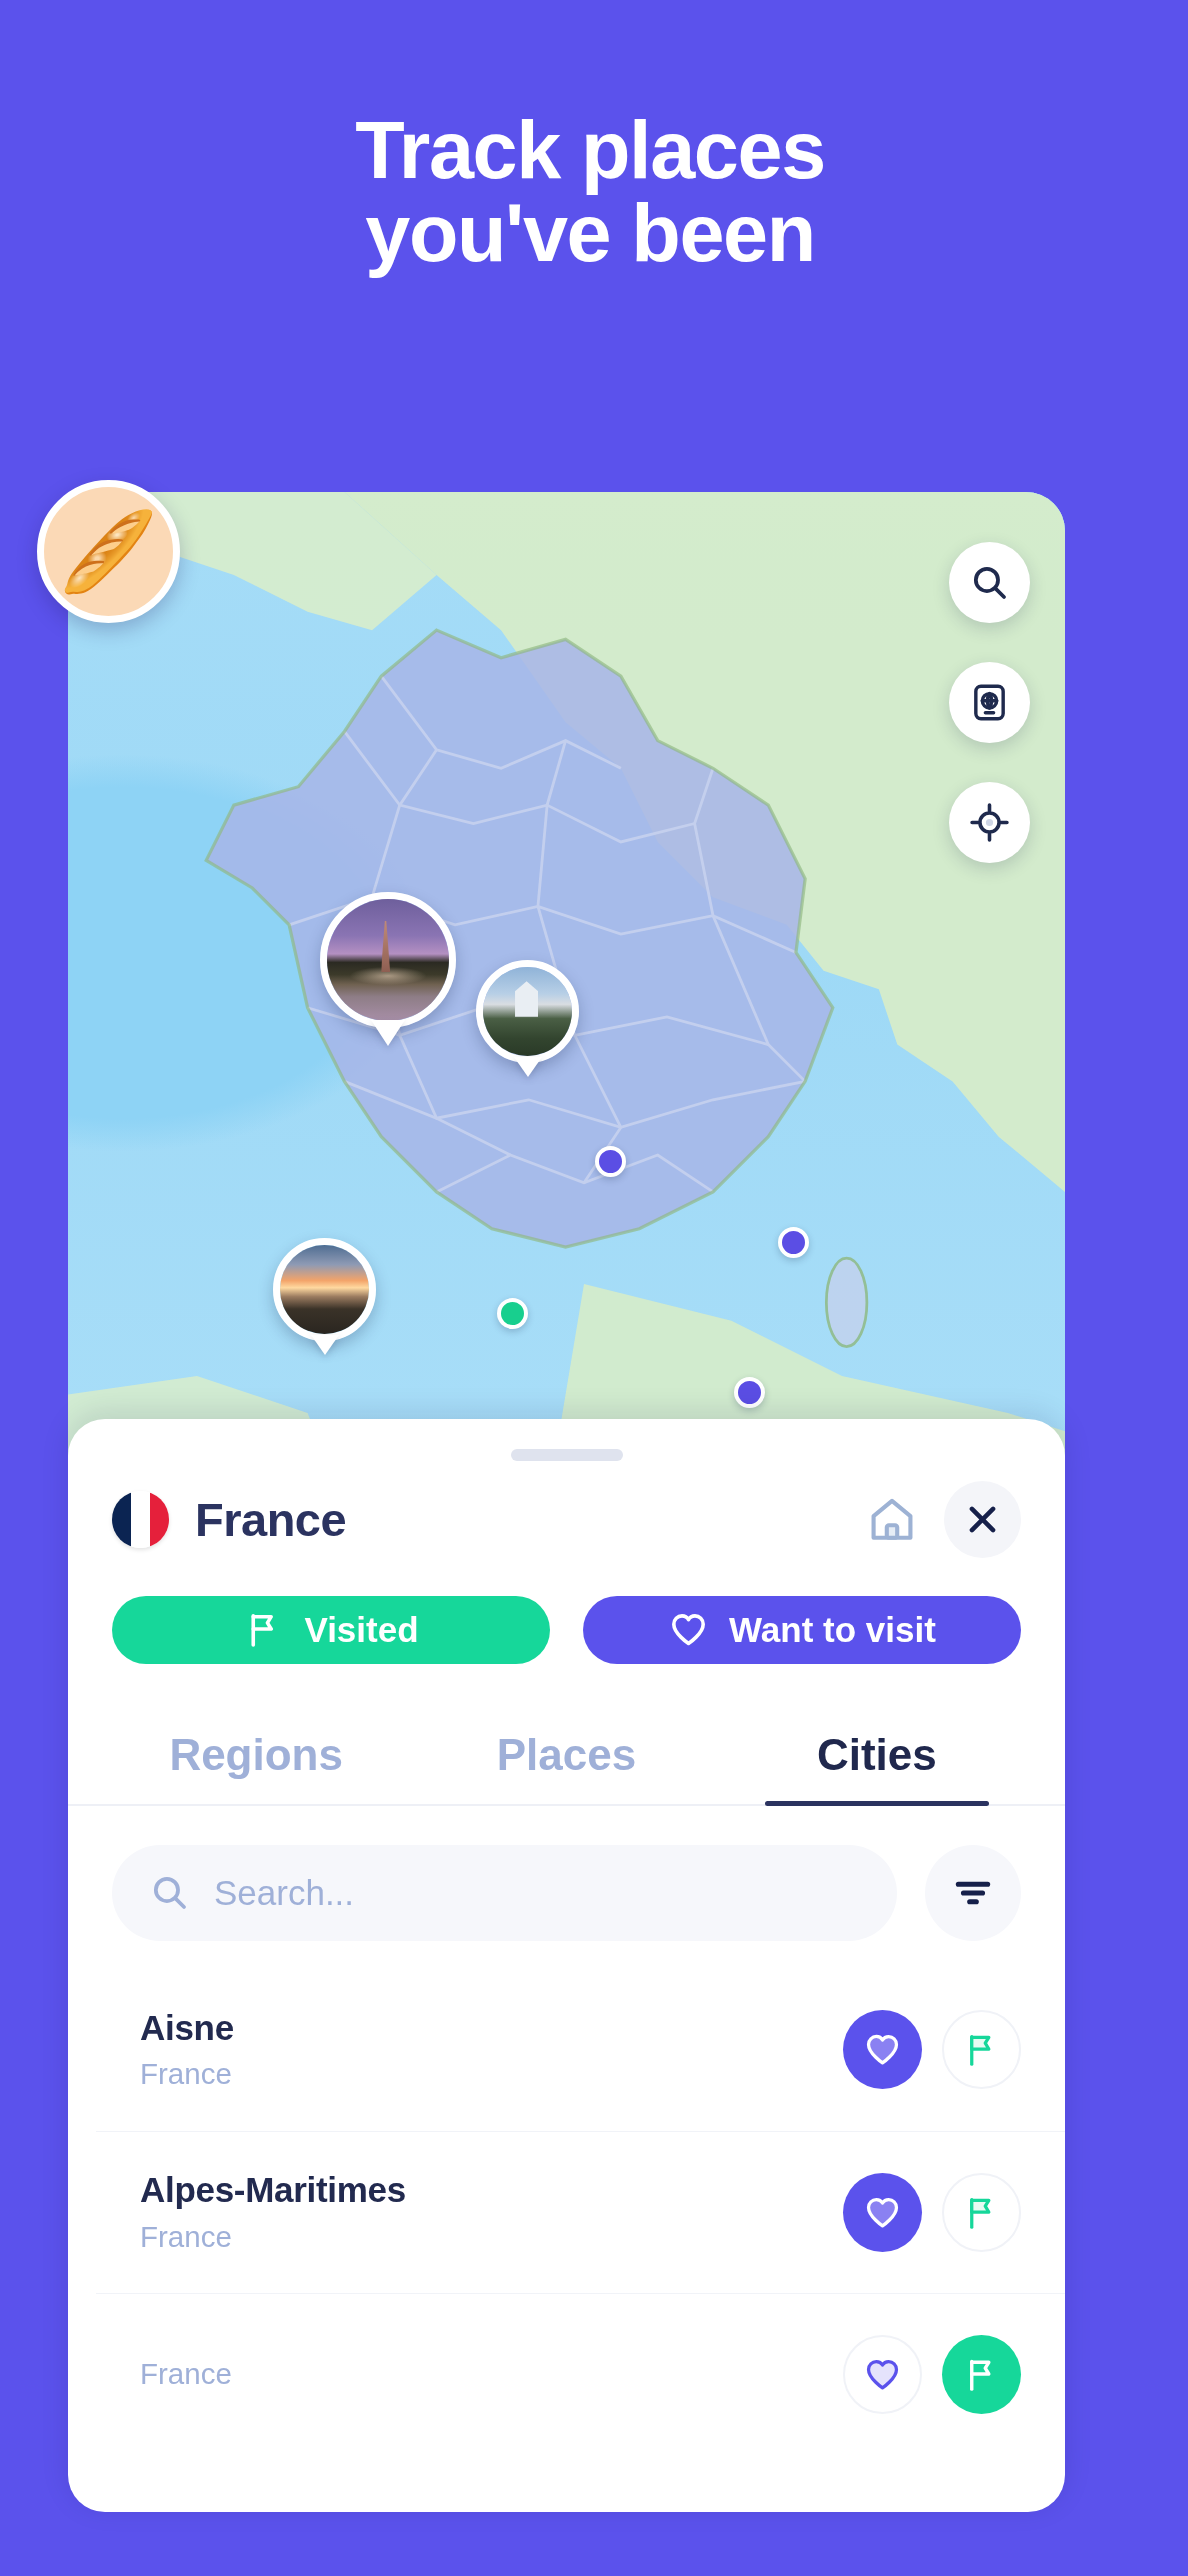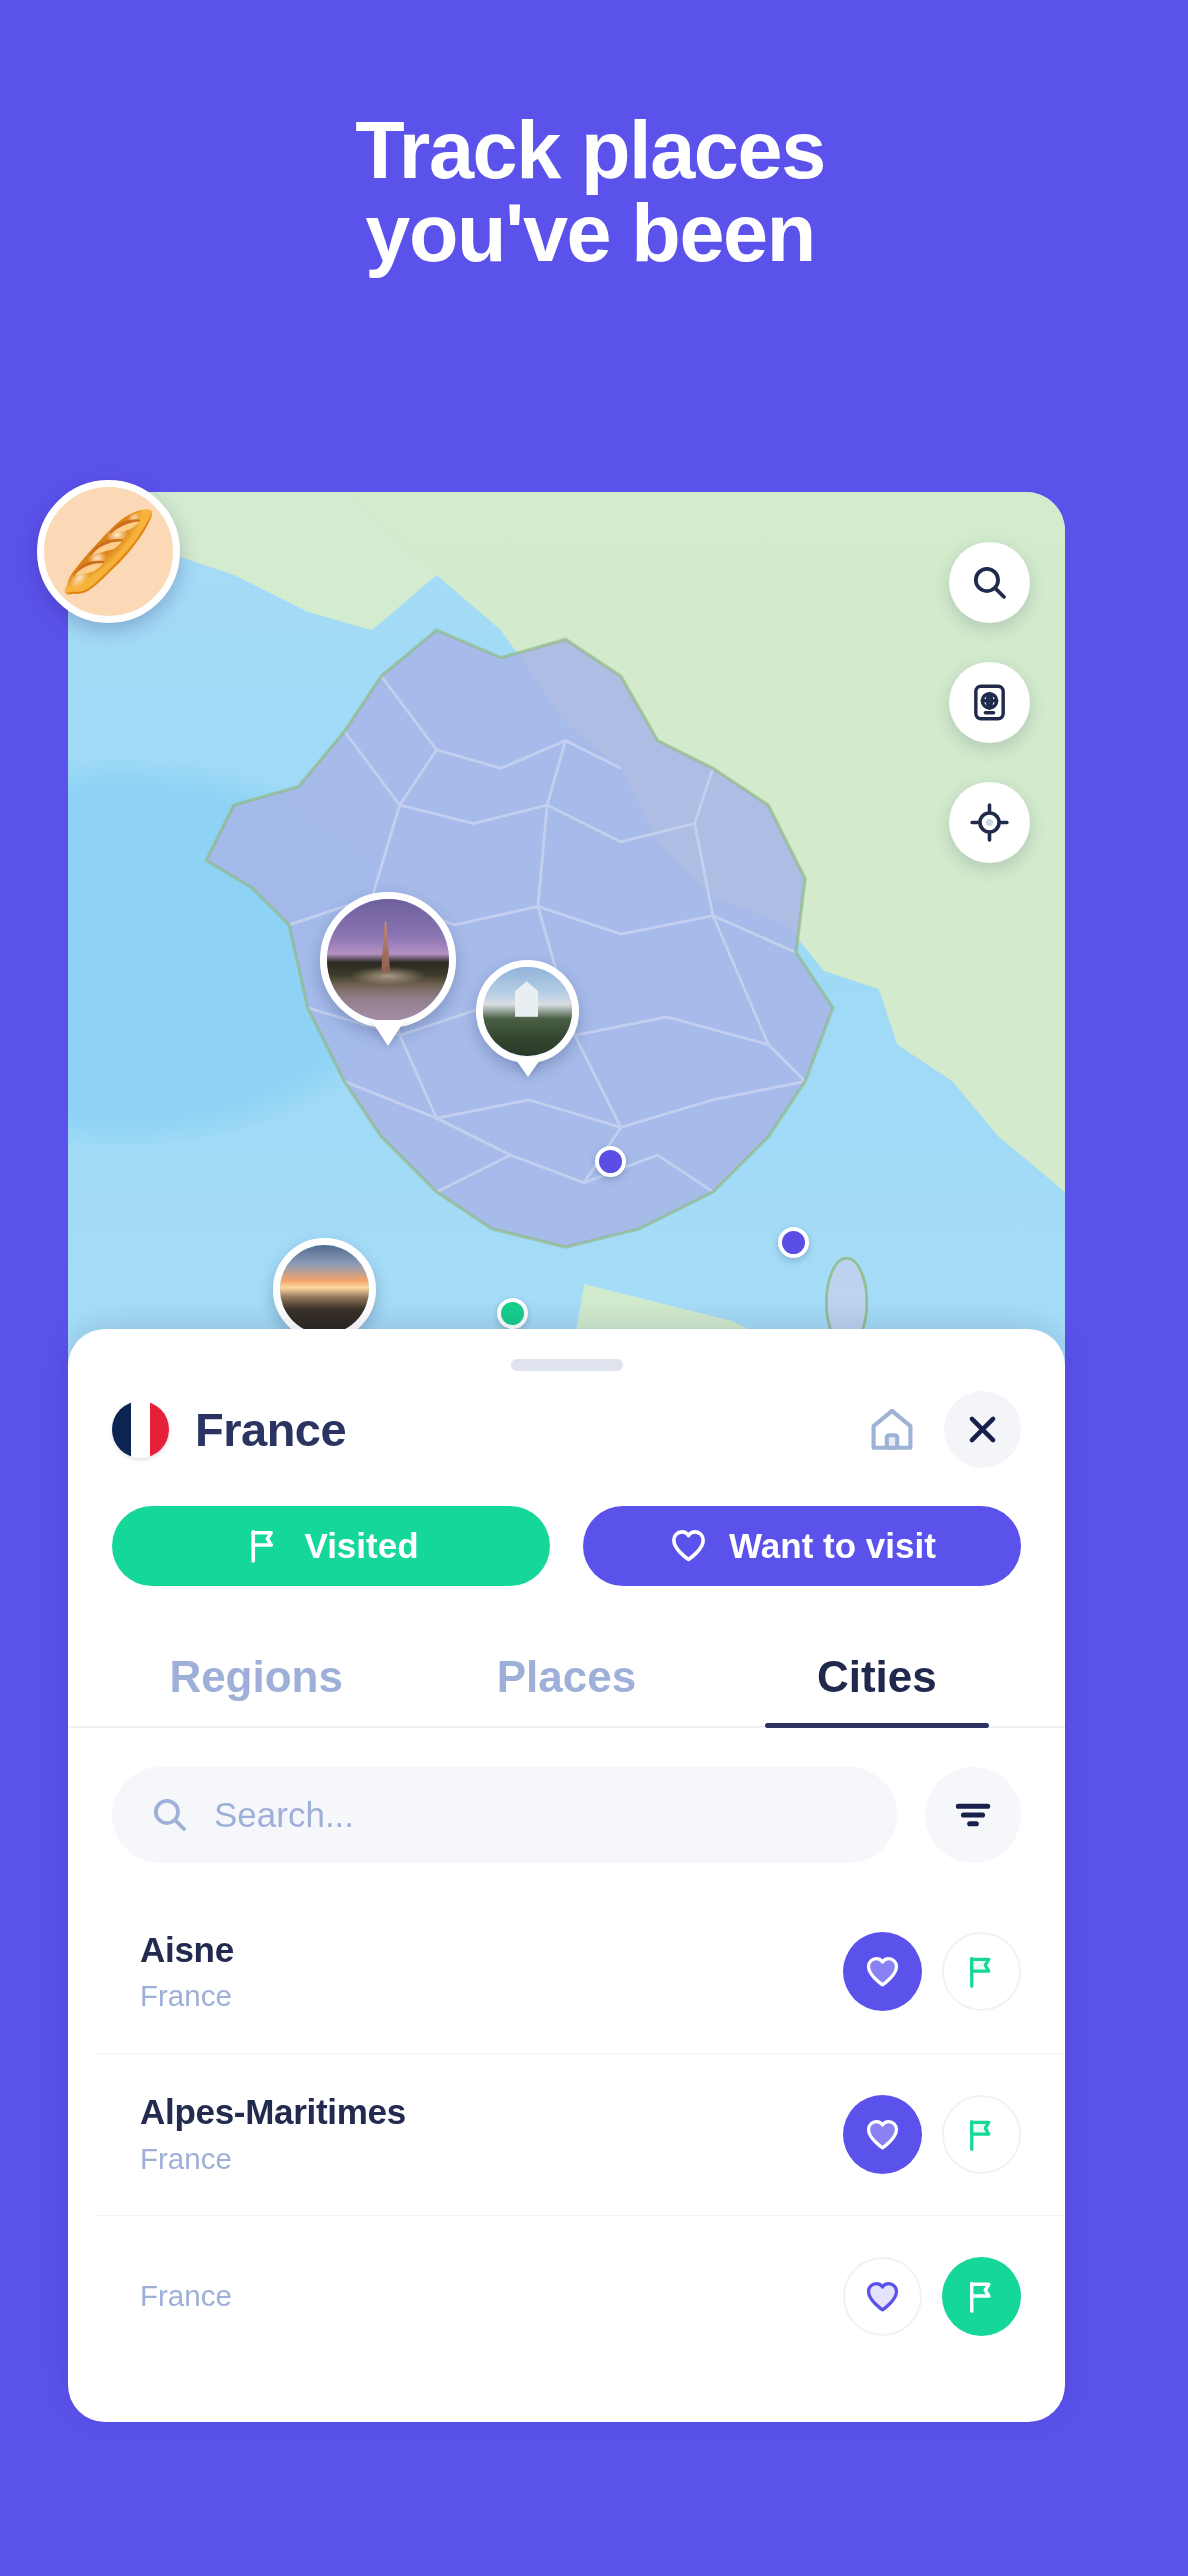--- a/index.html
+++ b/index.html
@@ -150,21 +150,21 @@
     border:7.4px solid #fff;
     box-shadow:0 7.4px 20px rgba(30,25,90,.25);
     display:flex; align-items:center; justify-content:center;
     font-size:79px; line-height:1;
     z-index:20;
   }
 
   
   .sheet {
     position:absolute;
-    left:68px; top:1329px;
+    left:68px; top:1419px;
     width:997px; height:1093px;
     background:#ffffff;
     border-radius:37px;
     box-shadow:0 -5.5px 28px rgba(20,20,70,.12);
     overflow:hidden;
     z-index:30;
   }
   .grabber {
     width:112px; height:12px; border-radius:6.4px;
     background:#dfe3ee;
@@ -205,21 +205,21 @@
     display:flex; align-items:center; justify-content:center;
   }
   .close-btn svg { width:39px; height:39px; }
 
   
   .actions {
     display:flex; gap:33px;
     padding:39px 44px 0 44px;
   }
   .act {
-    flex:1; height:80px; border-radius:48px;
+    flex:1; height:68px; border-radius:48px;
     display:flex; align-items:center; justify-content:center; gap:20px;
     color:#fff; font-size:35px; font-weight:bold;
     border:none;
     cursor:pointer;
   }
   .act.visited { background:#16d79a; }
   .act.want    { background:#5b52ec; }
   .act svg { width:41px; height:41px; }
 
   

